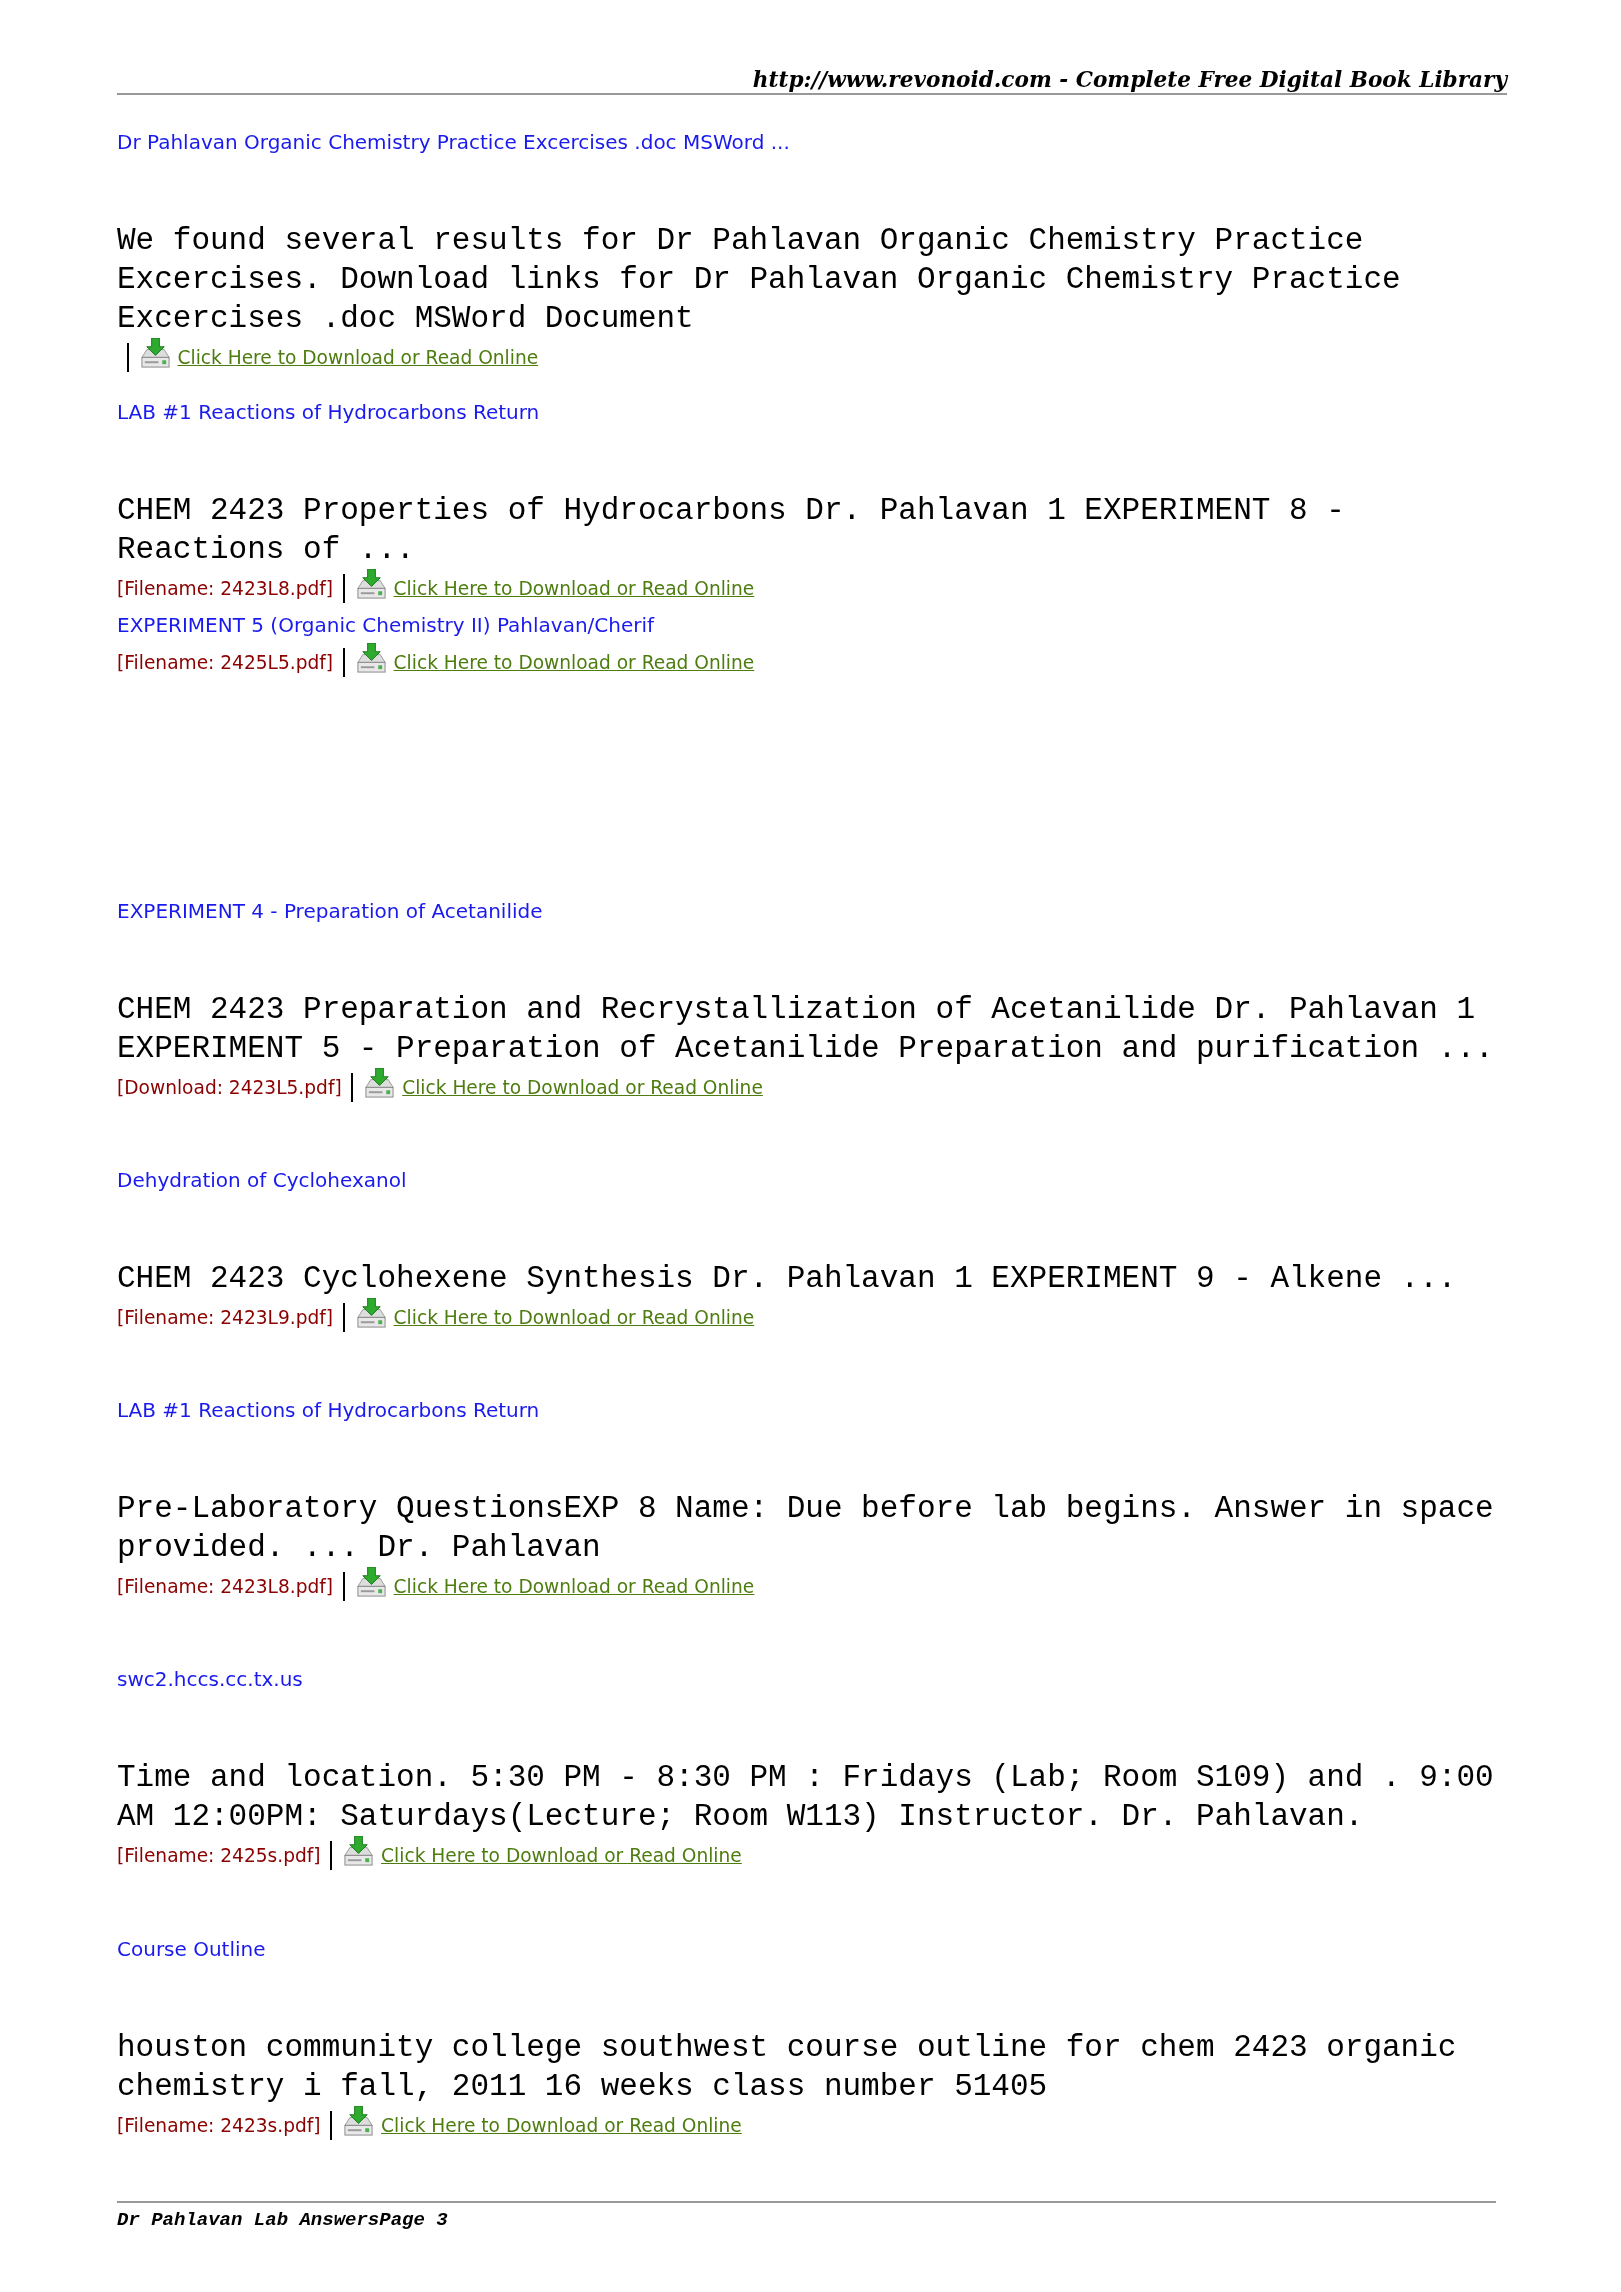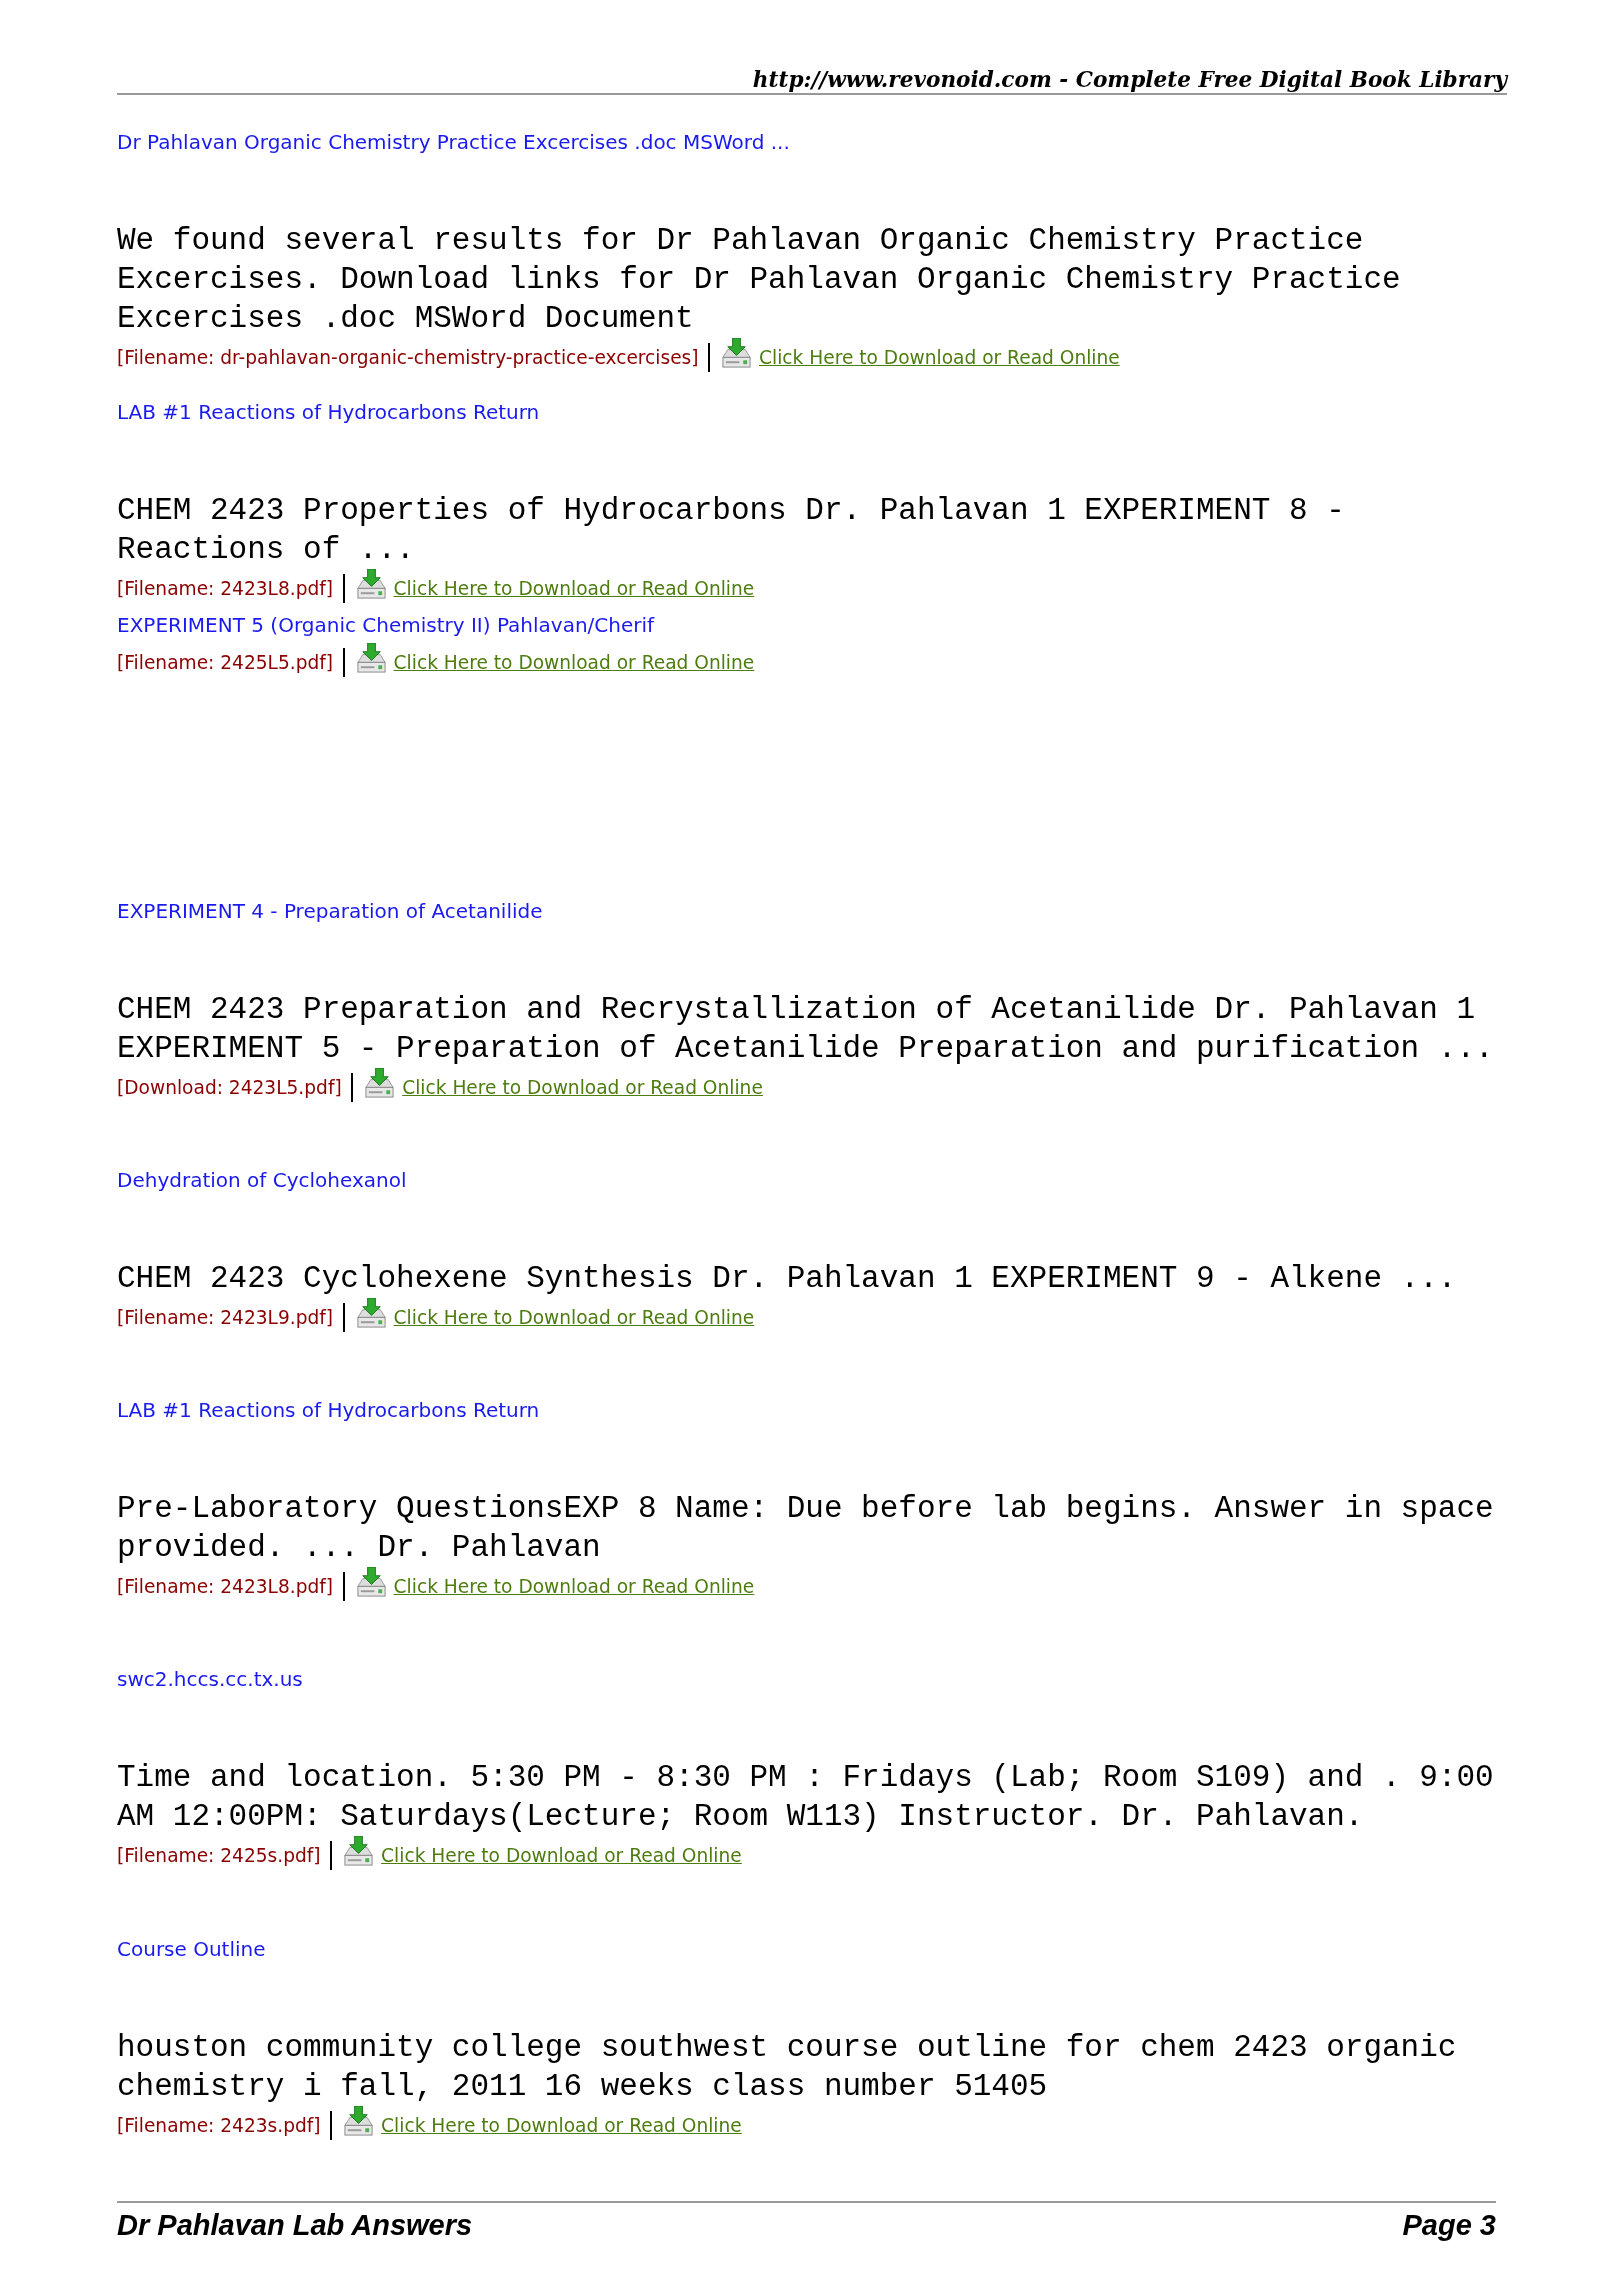--- a/index.html
+++ b/index.html
@@ -6,33 +6,32 @@
   body{width:1621px;height:2293px;position:relative;overflow:hidden;font-family:"DejaVu Sans","Liberation Sans",sans-serif;}
   .hdr{position:absolute;left:117px;right:114px;top:67px;text-align:right;font-family:"DejaVu Serif","Liberation Serif",serif;font-style:italic;font-weight:bold;font-size:21.6px;color:#000;padding-bottom:1px;border-bottom:2px solid #999;}
   .entry{position:absolute;left:117px;right:114px;}
   .title{color:#1a1aee;font-size:20px;line-height:35px;margin:0;}
   .desc{color:#000;font-size:31px;line-height:39px;margin-top:61px;font-family:Liberation Mono, monospace;}
   .meta{margin-top:3.9px;font-size:18.6px;line-height:29px;display:flex;align-items:center;}
   .fname{color:#8b0000;}
   .sep{display:inline-block;width:2px;height:29px;background:#000;margin:0 9.8px 0 9.8px;}
   .dl-icon{display:inline-block;width:33px;height:31px;position:relative;margin-right:5.9px;top:-3.9px;}
   .link{color:#4d7c0f;text-decoration:underline;}
-  .ftr{position:absolute;left:117px;right:125px;top:2201px;border-top:2px solid #999;padding-top:5.9px;font-family:Liberation Sans, sans-serif;font-style:italic;font-weight:bold;font-size:29px;display:flex;justify-content:space-between;}
+  .ftr{position:absolute;left:117px;right:125px;top:2201px;border-top:2px solid #999;padding-top:5.9px;font-family:Liberation Mono, monospace;font-style:italic;font-weight:bold;font-size:19px;display:flex;}
 </style>
 </head>
 <body>
 
 <div class="hdr">http://www.revonoid.com - Complete Free Digital Book Library</div>
 
 <div id="entries">
     <div class="entry" style="top: 125px;">
     <div class="title">Dr Pahlavan Organic Chemistry Practice Excercises .doc MSWord ...</div>
     <div class="desc">We found several results for Dr Pahlavan Organic Chemistry Practice Excercises. Download links for Dr Pahlavan Organic Chemistry Practice Excercises .doc MSWord Document</div>
     <div class="meta">
-      <span class="fname">[Filename: dr-pahlavan-organic-chemistry-practice-excercises]</span>
       <span class="sep"></span>
       <span class="dl-icon">
         <svg width="33" height="31" viewBox="0 0 34 32">
           <path d="M3 20 L8 12 L26 12 L31 20 Z" fill="#ddd" stroke="#999"></path>
           <rect x="3" y="20" width="28" height="10" fill="#e8e8e8" stroke="#888"></rect>
           <rect x="6" y="24" width="14" height="2" fill="#999"></rect>
           <rect x="24" y="23" width="4" height="4" fill="#4caf50"></rect>
           <path d="M13 0 L21 0 L21 9 L26 9 L17 18 L8 9 L13 9 Z" fill="#2eaa2e" stroke="#1b7a1b"></path>
         </svg>
       </span>

